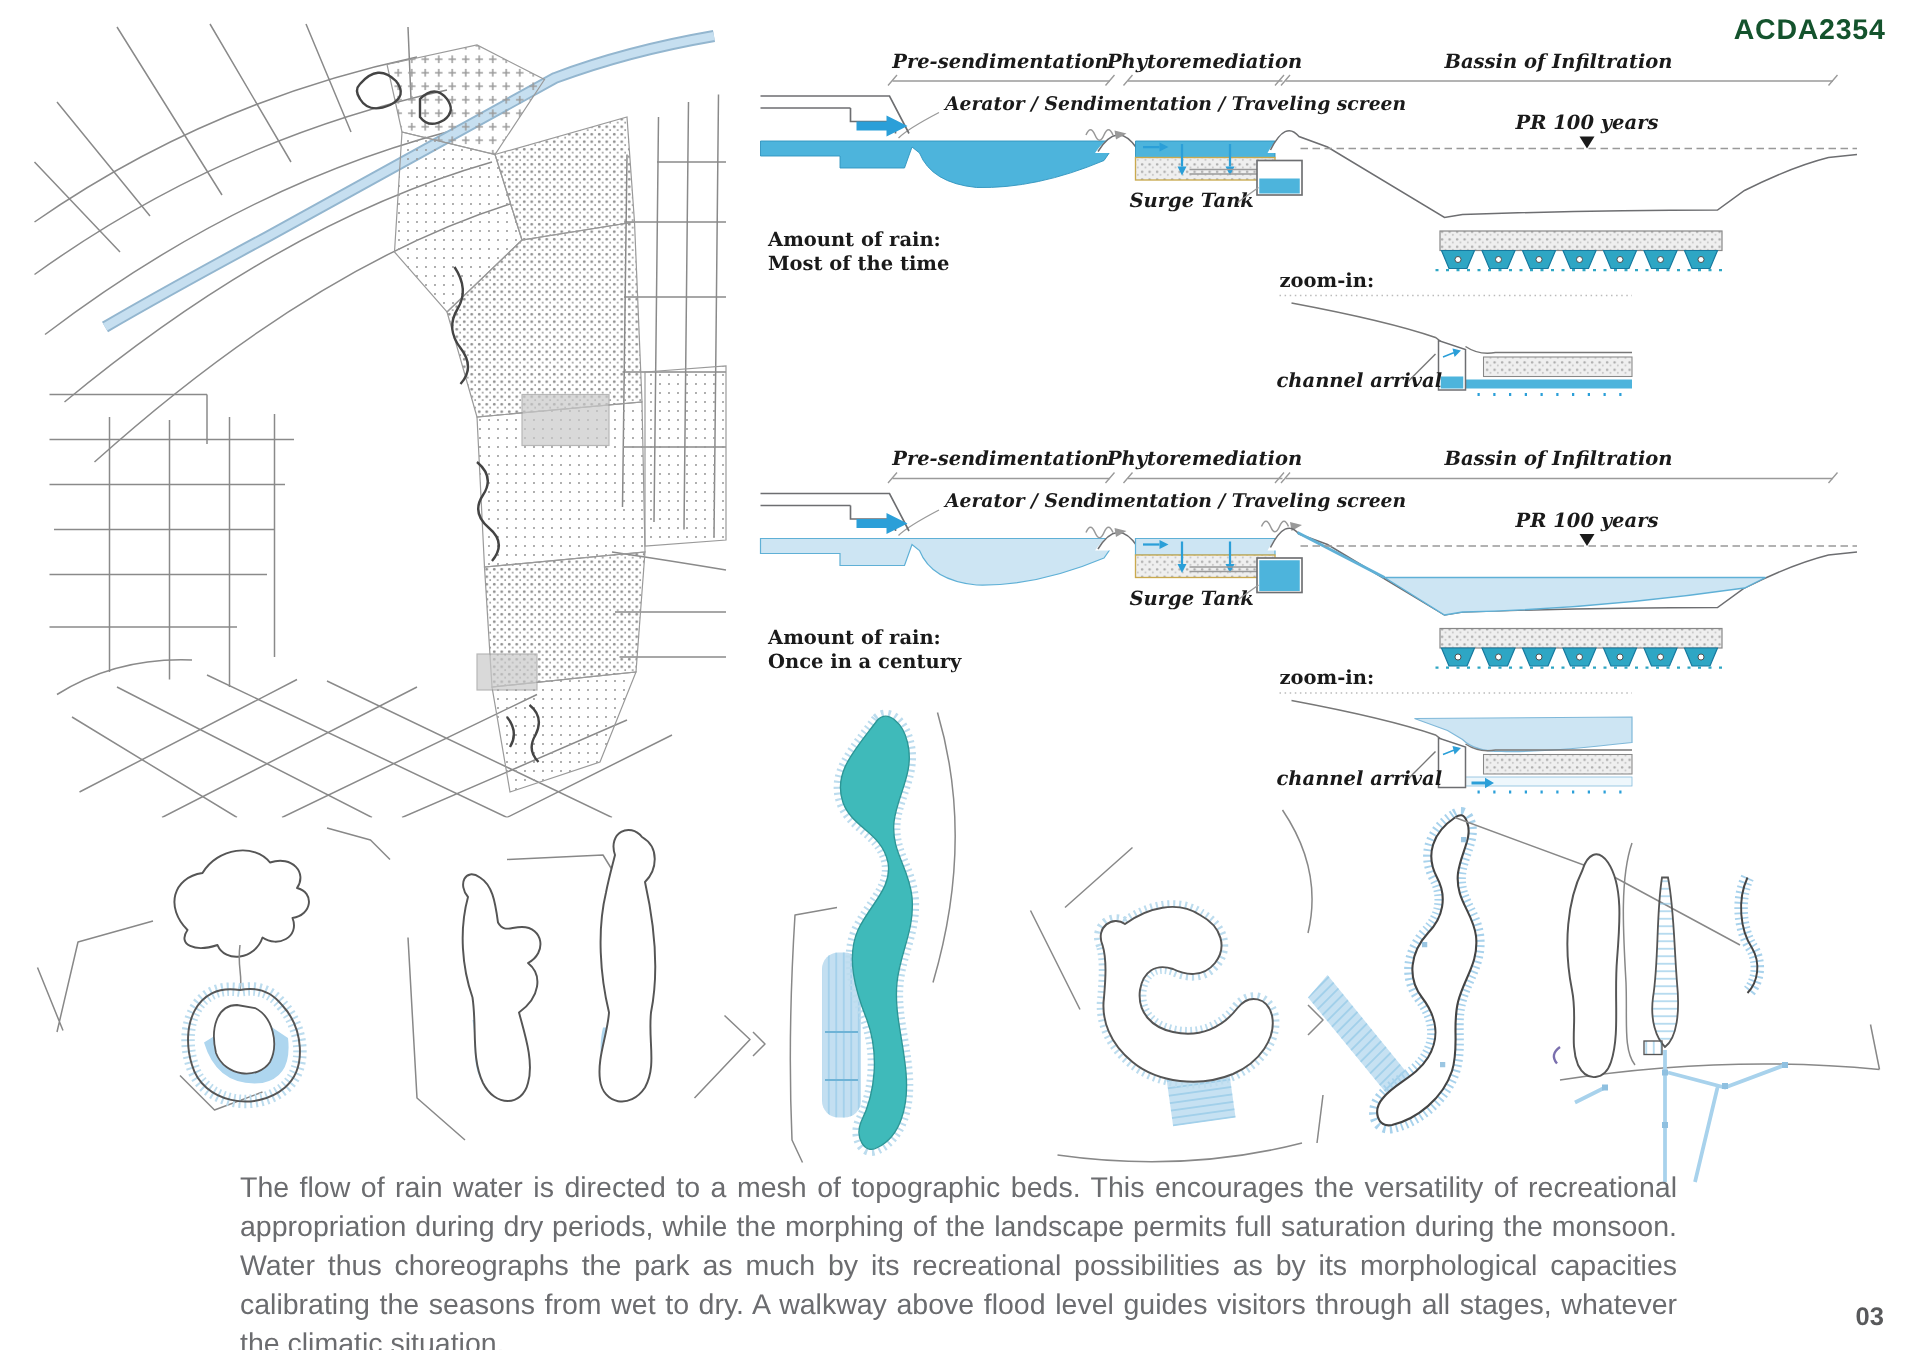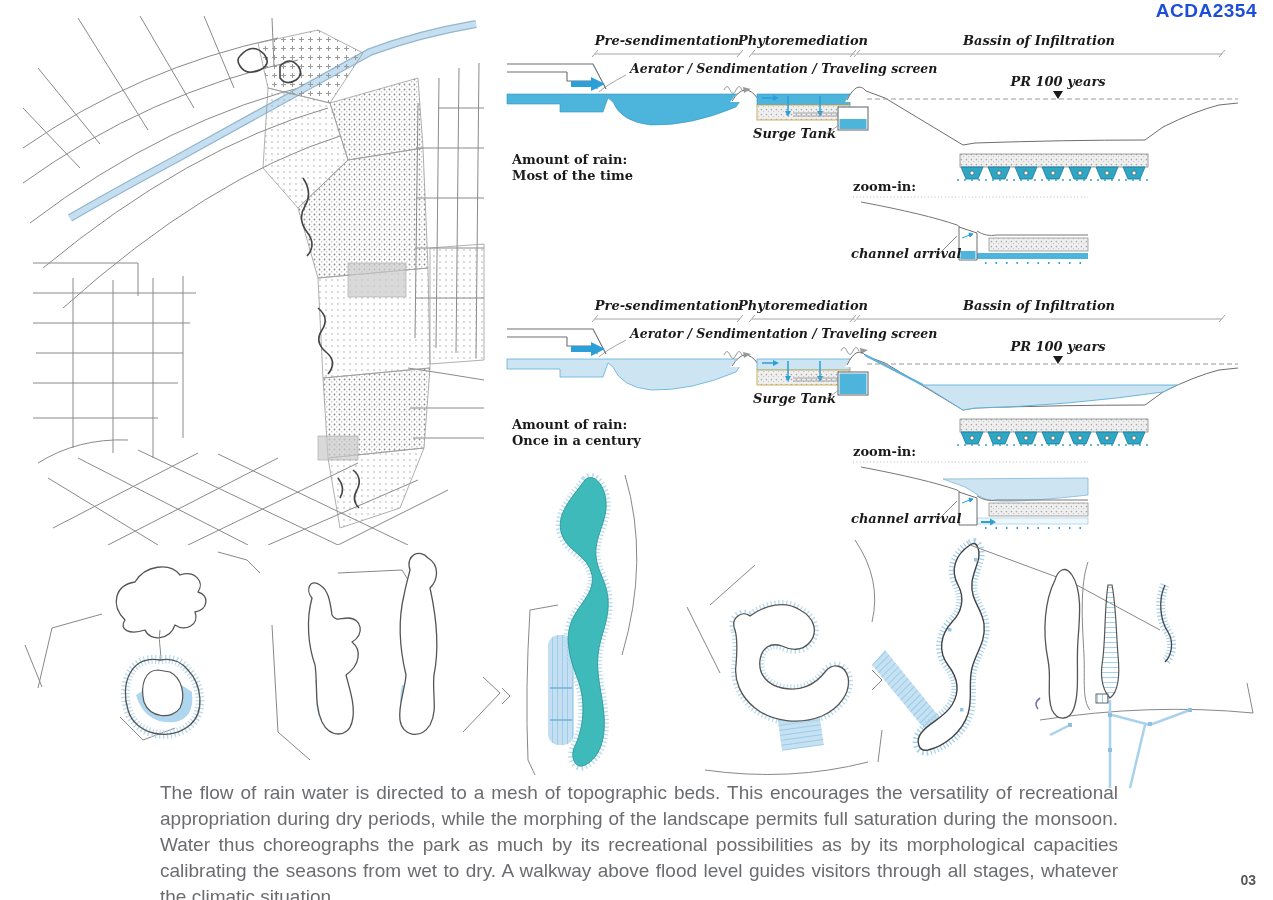--- a/index.html
+++ b/index.html
@@ -1,19 +1,19 @@
 <!DOCTYPE html>
 <html><head>
 <meta charset="utf-8">
 <style>
   html,body{margin:0;padding:0;background:#fff;}
   body{width:1273px;height:900px;position:relative;font-family:"Liberation Sans",sans-serif;overflow:hidden;}
   .abs{position:absolute;}
-  #board-id{top:0;right:16px;font-size:19px;font-weight:bold;color:#1d4ed8;letter-spacing:.5px;}
-  #page-number{bottom:12px;right:17px;font-size:14px;font-weight:bold;color:#58595b;}
+  #board-id{top:10px;right:16px;font-size:19px;font-weight:bold;color:#14532d;letter-spacing:.5px;}
+  #page-number{bottom:12px;right:17px;font-size:17px;font-weight:bold;color:#58595b;}
   #description{left:160px;top:780px;width:958px;font-size:19px;line-height:1.37;color:#6b6c6f;text-align:justify;}
   svg text{font-family:"DejaVu Serif",serif;}
   .lbl{font-size:13px;font-style:italic;font-weight:bold;fill:#1a1a1a;}
   .lbl2{font-size:12.5px;font-style:italic;font-weight:bold;fill:#1a1a1a;}
   .rain{font-size:13px;font-weight:bold;fill:#1a1a1a;font-style:normal;}
   .ln{stroke:#6d6e71;stroke-width:1.1;fill:none;}
   .dim{stroke:#9a9a9a;stroke-width:.9;fill:none;}
   .gnd{stroke:#6d6e71;stroke-width:1;fill:none;}
   .street{stroke:#8a8a8a;stroke-width:1;fill:none;stroke-linejoin:round;}
   .ctx{stroke:#888;stroke-width:1;fill:none;stroke-linejoin:round;}

